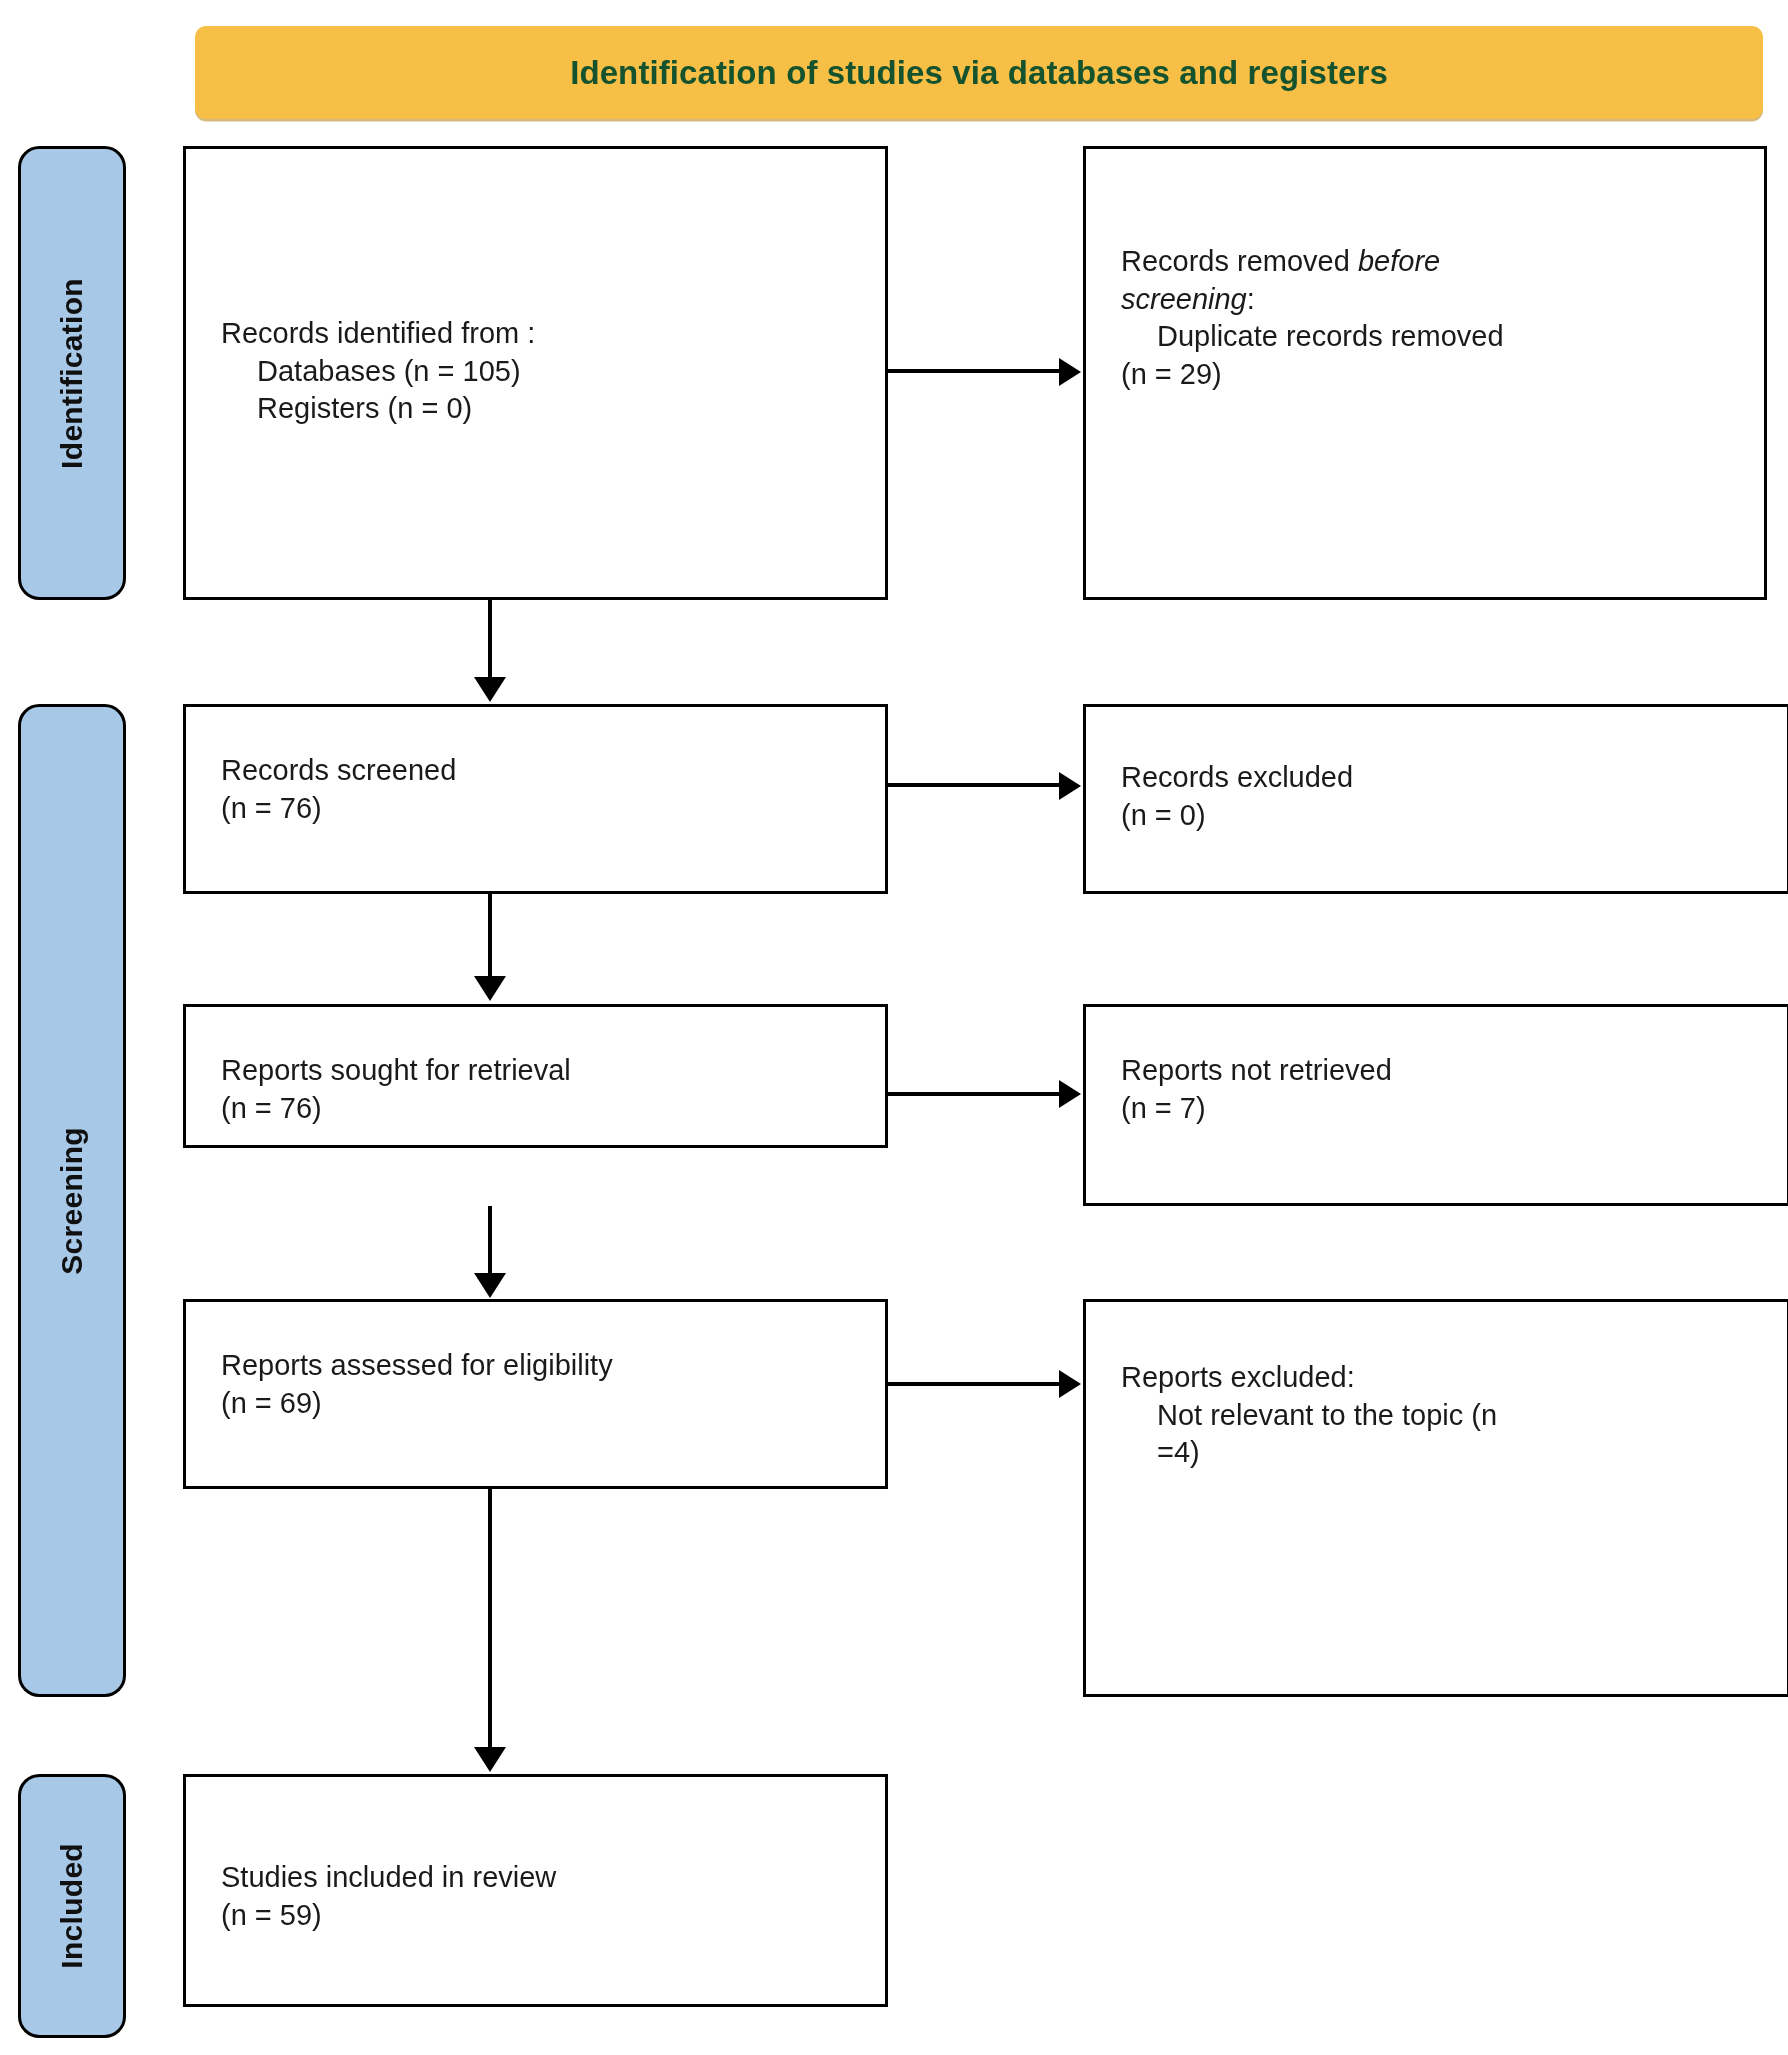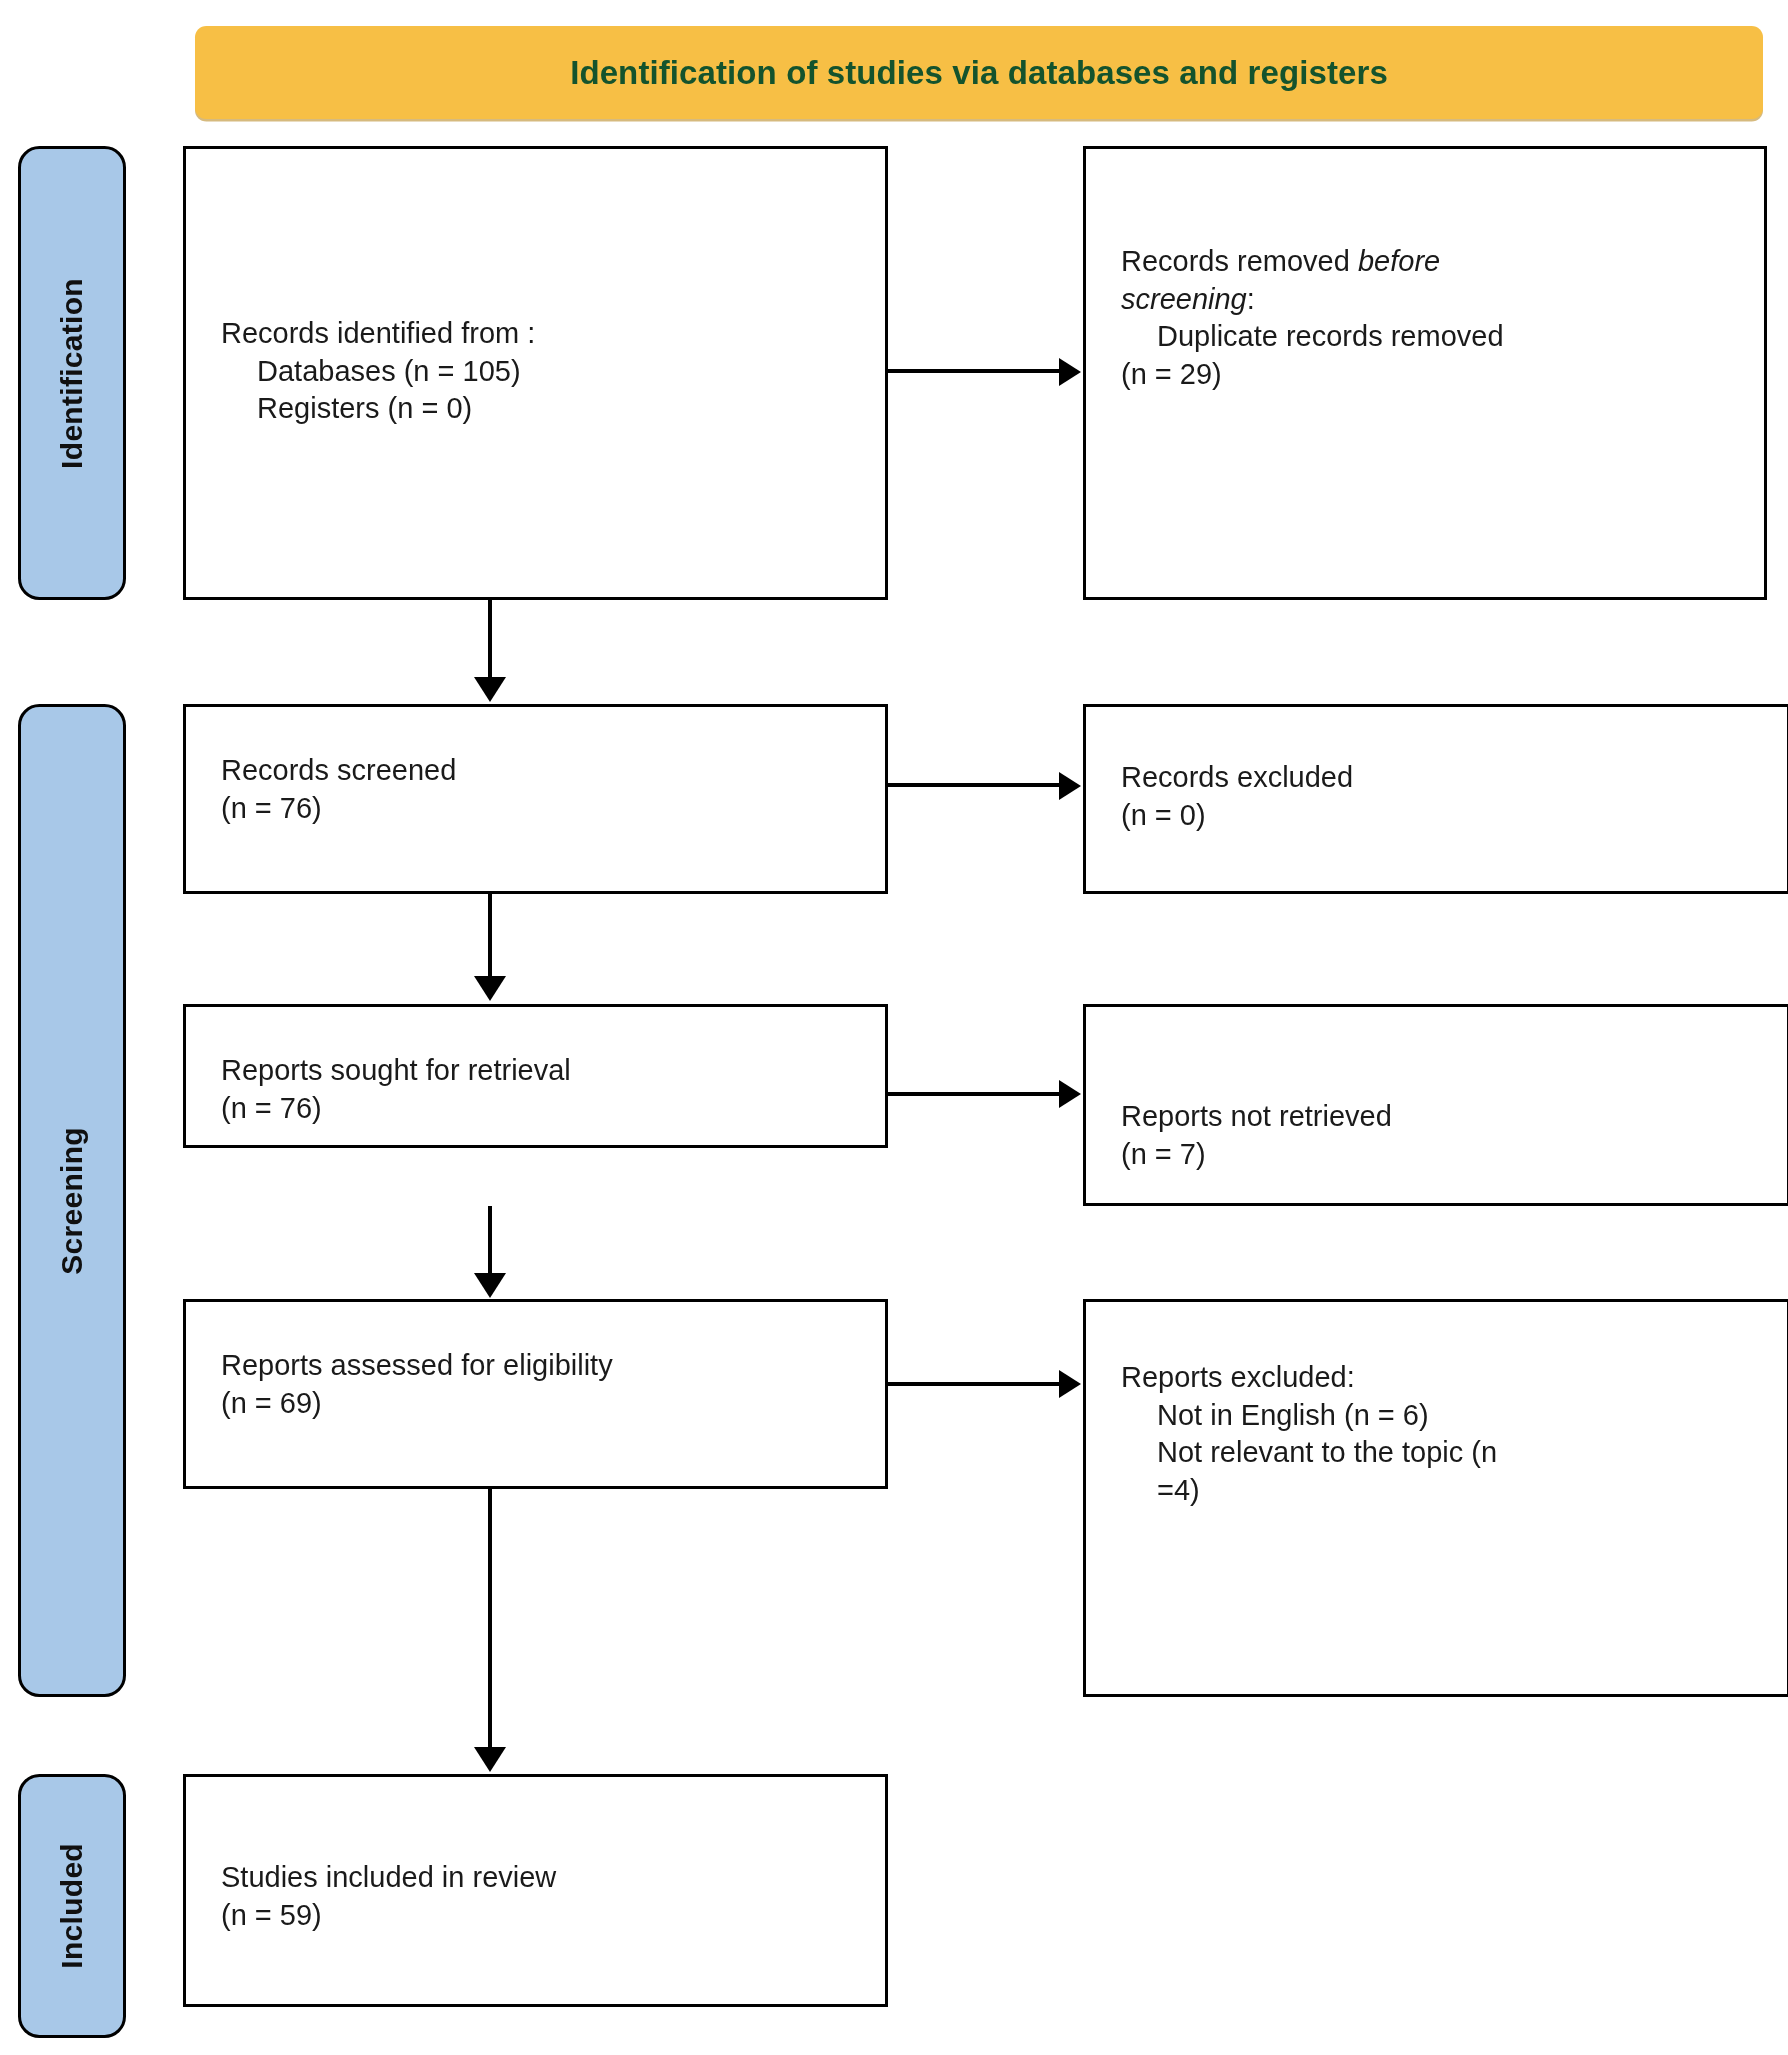--- a/index.html
+++ b/index.html
@@ -103,21 +103,21 @@
   #box-included .box-text { top: 82px; }
 
   
   #box-removed         { left: 1083px; top: 146px;  width: 684px; height: 454px; }
   #box-removed .box-text { top: 94px; }
 
   #box-excl-records    { left: 1083px; top: 704px; width: 707px; height: 190px; }
   #box-excl-records .box-text { top: 52px; }
 
   #box-not-retrieved   { left: 1083px; top: 1004px; width: 707px; height: 202px; }
-  #box-not-retrieved .box-text { top: 45px; margin-top: 46px; }
+  #box-not-retrieved .box-text { top: 45px; }
 
   #box-excl-reports    { left: 1083px; top: 1299px; width: 707px; height: 398px; }
   #box-excl-reports .box-text { top: 57px; }
 
   
   .conn {
     position: absolute;
   }
   .conn-line-h {
     position: absolute;
@@ -243,21 +243,20 @@
   <div id="box-eligibility" class="flow-box">
     <div class="box-text">
       <span>Reports assessed for eligibility</span><br>
       <span>(n = 69)</span>
     </div>
   </div>
 
   <div id="box-excl-reports" class="flow-box">
     <div class="box-text">
       <span>Reports excluded:</span>
-      <span class="indent">Not in English (n = 6)</span>
       <span class="indent">Not relevant to the topic (n</span>
       <span class="indent">=4)</span>
     </div>
   </div>
 
   <div class="conn">
     <div class="conn-line-h" style="left:888px; top:1382px; width:171px;"></div>
     <div class="arrow-right" style="left:1059px; top:1370px;"></div>
   </div>
 

